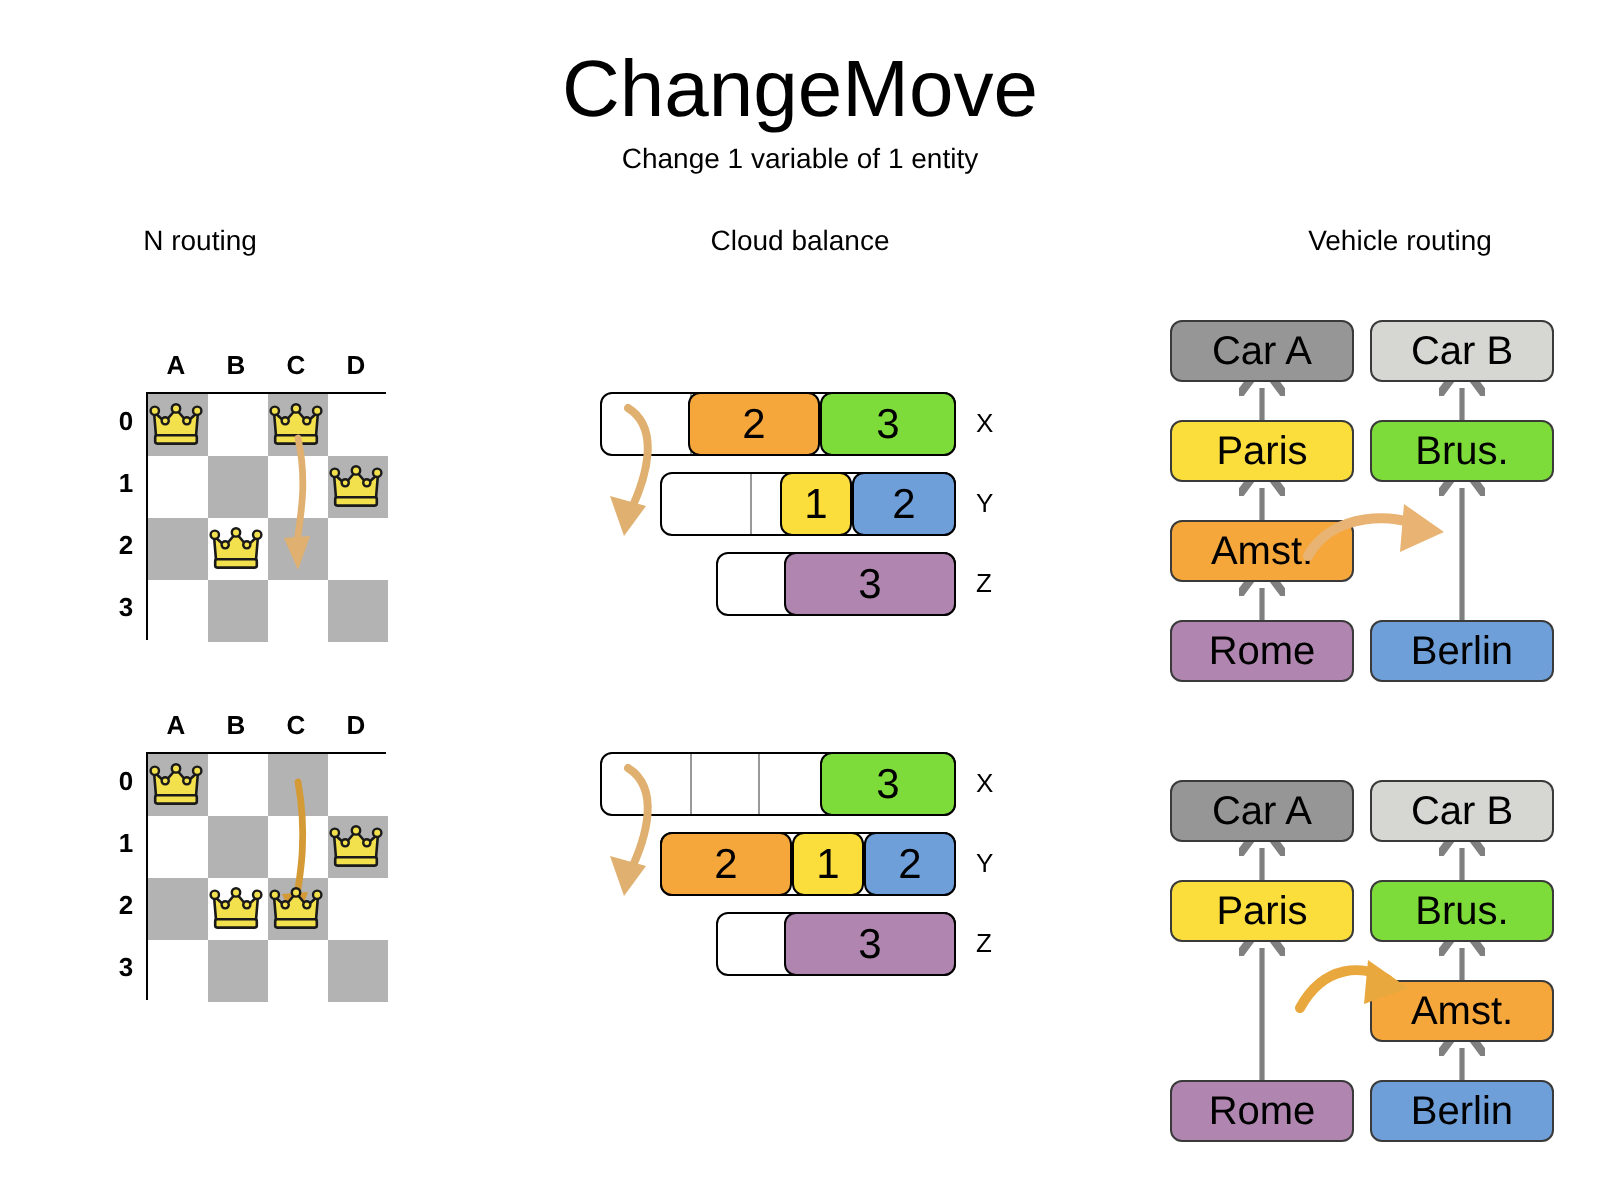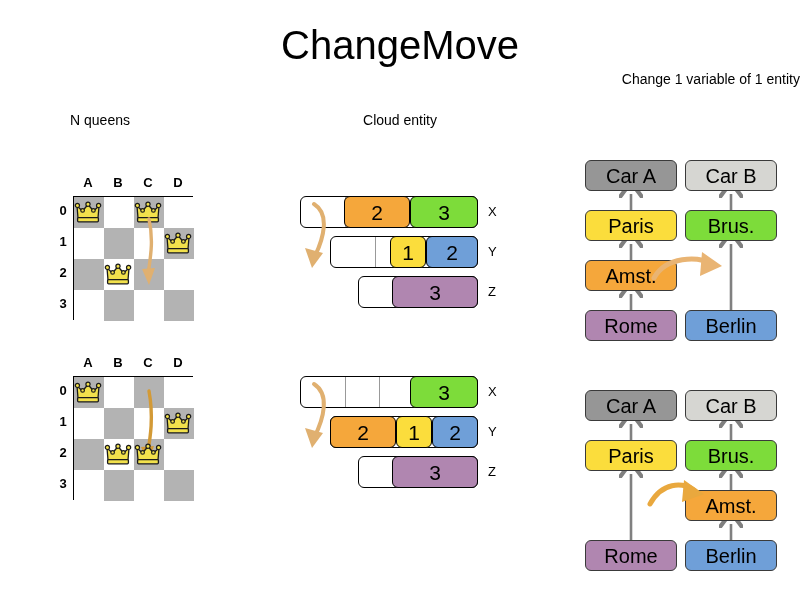--- a/index.html
+++ b/index.html
@@ -21,21 +21,21 @@
   #page-title {
     top: 22px; left: 0; width: 800px;
     text-align: center;
     font-size: 40px;
     line-height: 46px;
     font-weight: normal;
     color: #000;
   }
   #page-subtitle {
     top: 70px; left: 0; width: 800px;
-    text-align: right;
+    text-align: center;
     font-size: 14px;
     line-height: 18px;
   }
 
   
   .col-heading {
     font-size: 14px;
     line-height: 20px;
     text-align: center;
   }
@@ -123,23 +123,24 @@
   }
 
   svg { display: block; overflow: visible; }
 </style>
 </head>
 <body>
 
 <div class="abs" id="page-title">ChangeMove</div>
 <div class="abs" id="page-subtitle">Change 1 variable of 1 entity</div>
 
-<div class="abs col-heading" id="heading-nqueens">N queens</div>
-<div class="abs col-heading" id="heading-cloud">Cloud entity</div>
+<div class="abs col-heading" id="heading-nqueens">N routing</div>
+<div class="abs col-heading" id="heading-cloud">Cloud balance</div>
 <div class="abs col-heading" id="heading-routing">
+  <div>Vehicle routing</div>
 </div>
 
 <svg width="0" height="0" style="position:absolute">
   <defs>
     <g id="queen-glyph">
 
       <path d="M2,16 L1,4 L6.5,9 L12,2.5 L17.5,9 L23,4 L22,16 Z" fill="#f2e14c" stroke="#1a1a1a" stroke-width="1.3" stroke-linejoin="round"></path>
       <rect x="1.6" y="15.6" width="20.8" height="4.2" rx="1" fill="#f2e14c" stroke="#1a1a1a" stroke-width="1.3"></rect>
       <circle cx="1.4" cy="3.4" r="2.1" fill="#f2e14c" stroke="#1a1a1a" stroke-width="1.2"></circle>
       <circle cx="6.6" cy="8.4" r="1.8" fill="#f2e14c" stroke="#1a1a1a" stroke-width="1.2"></circle>

